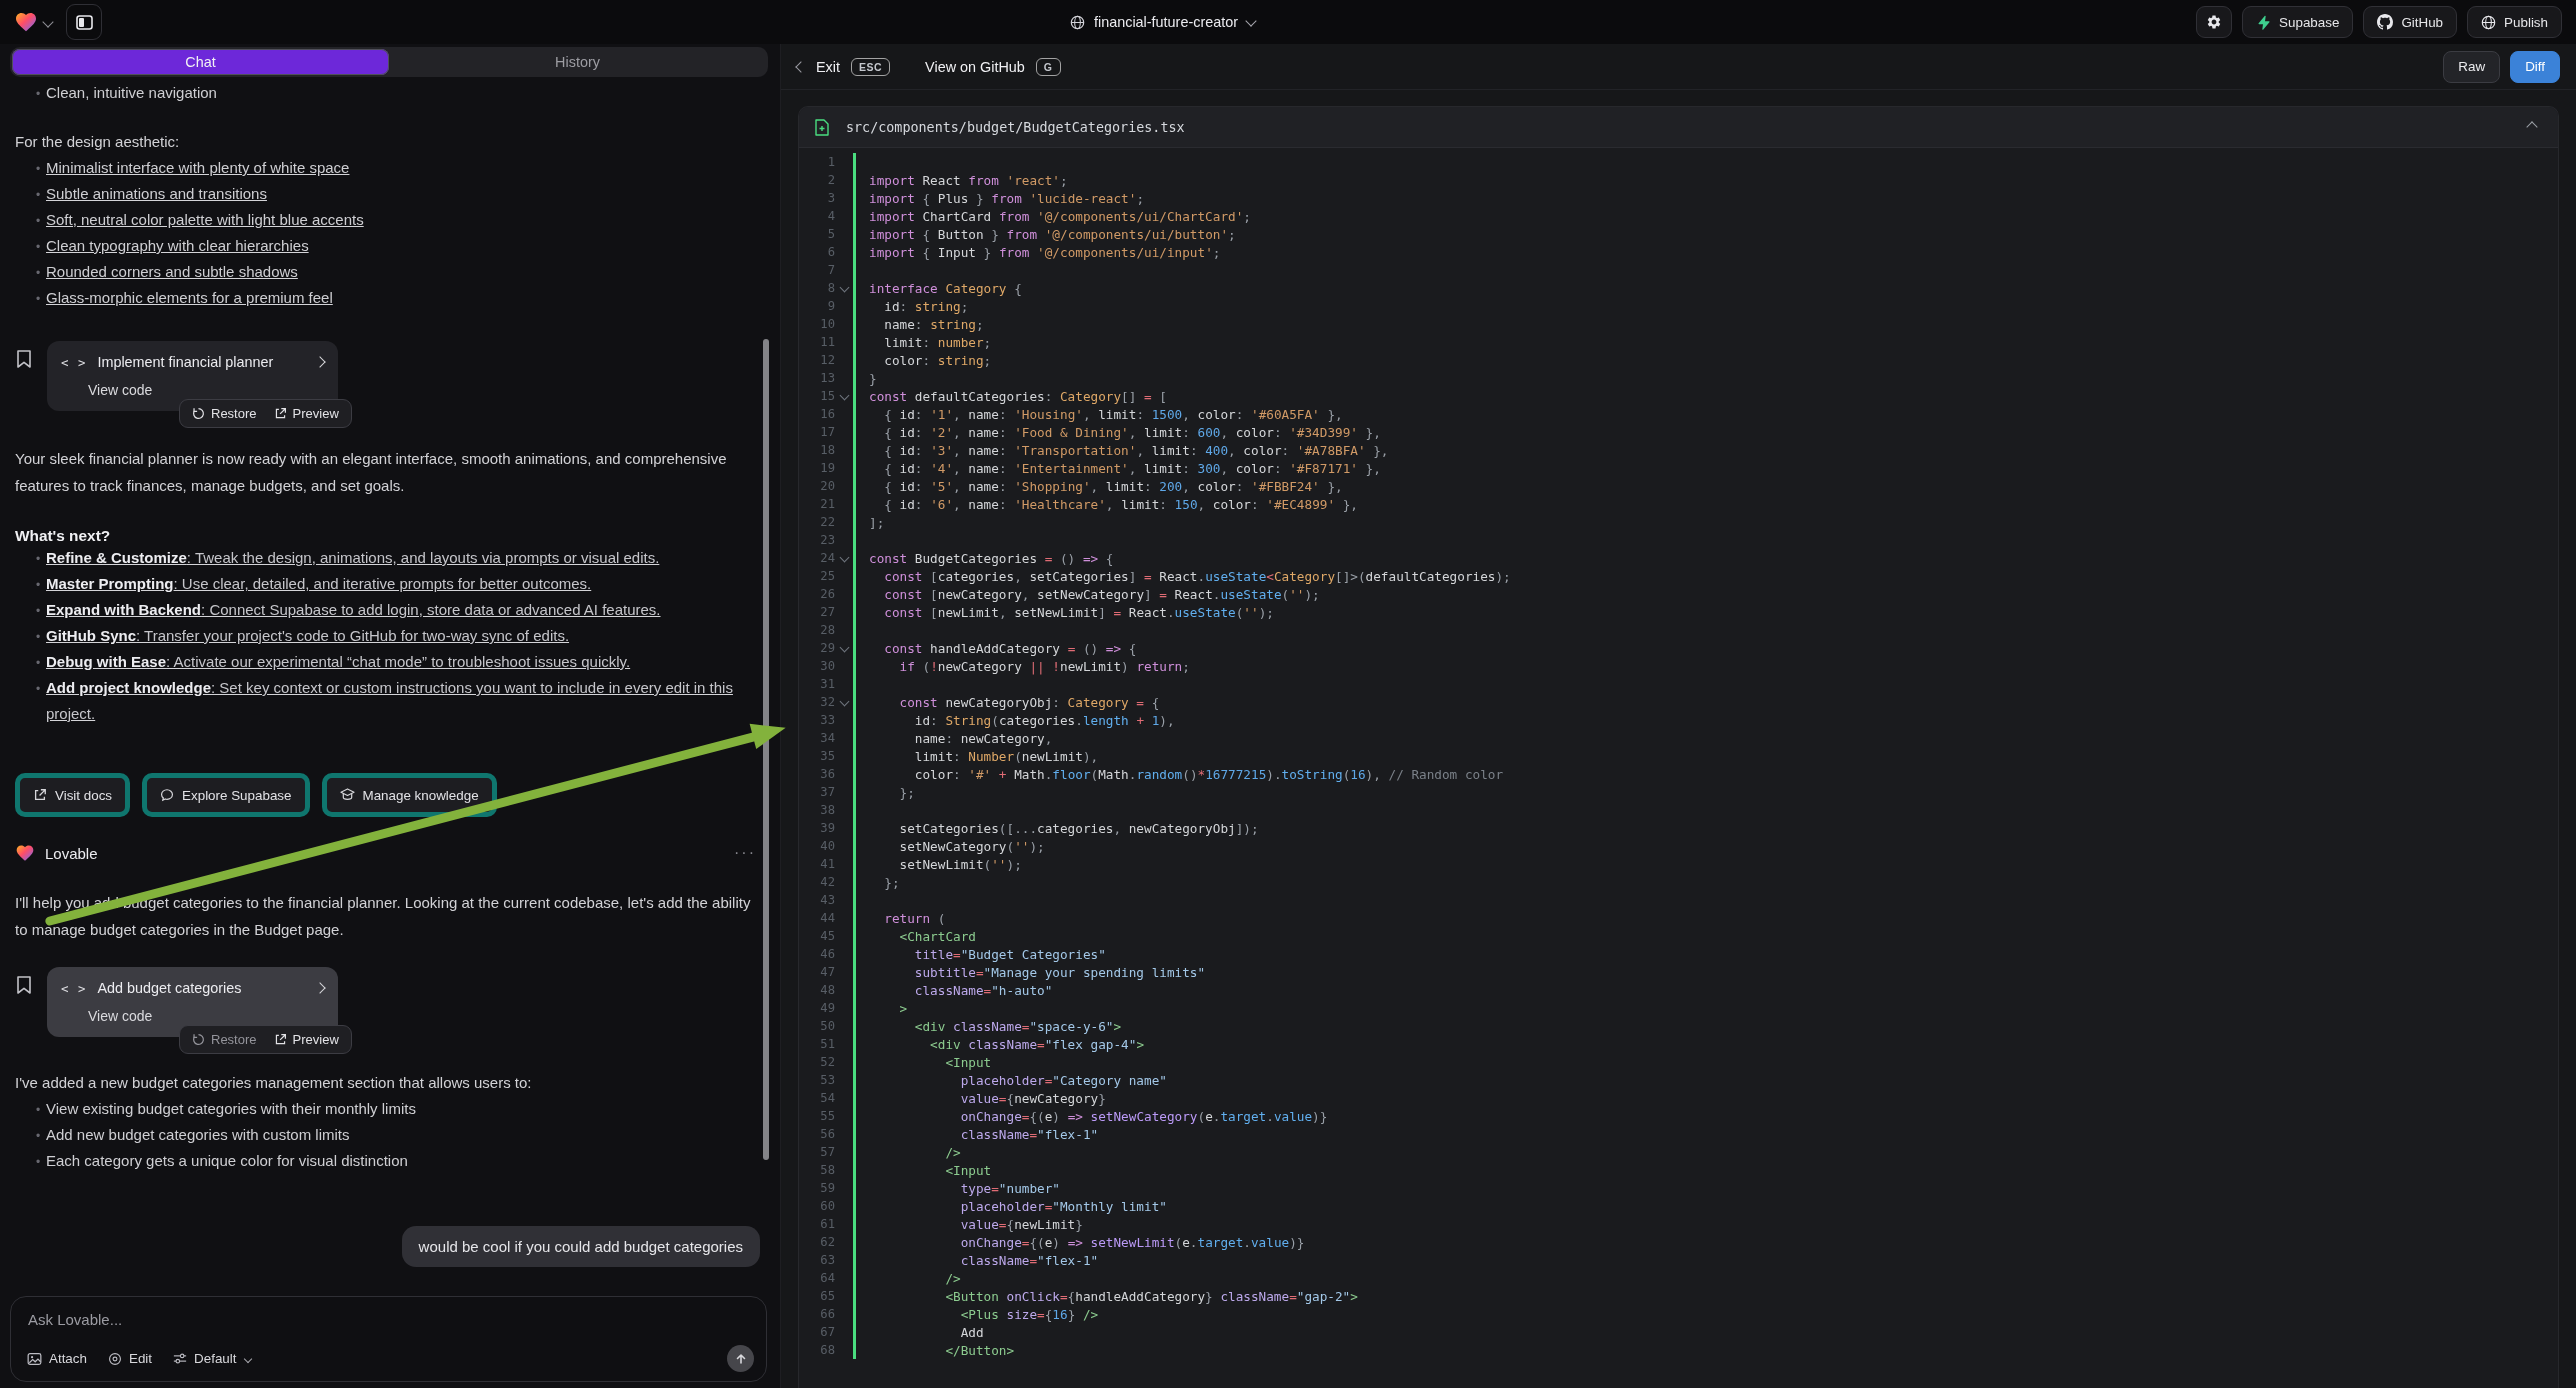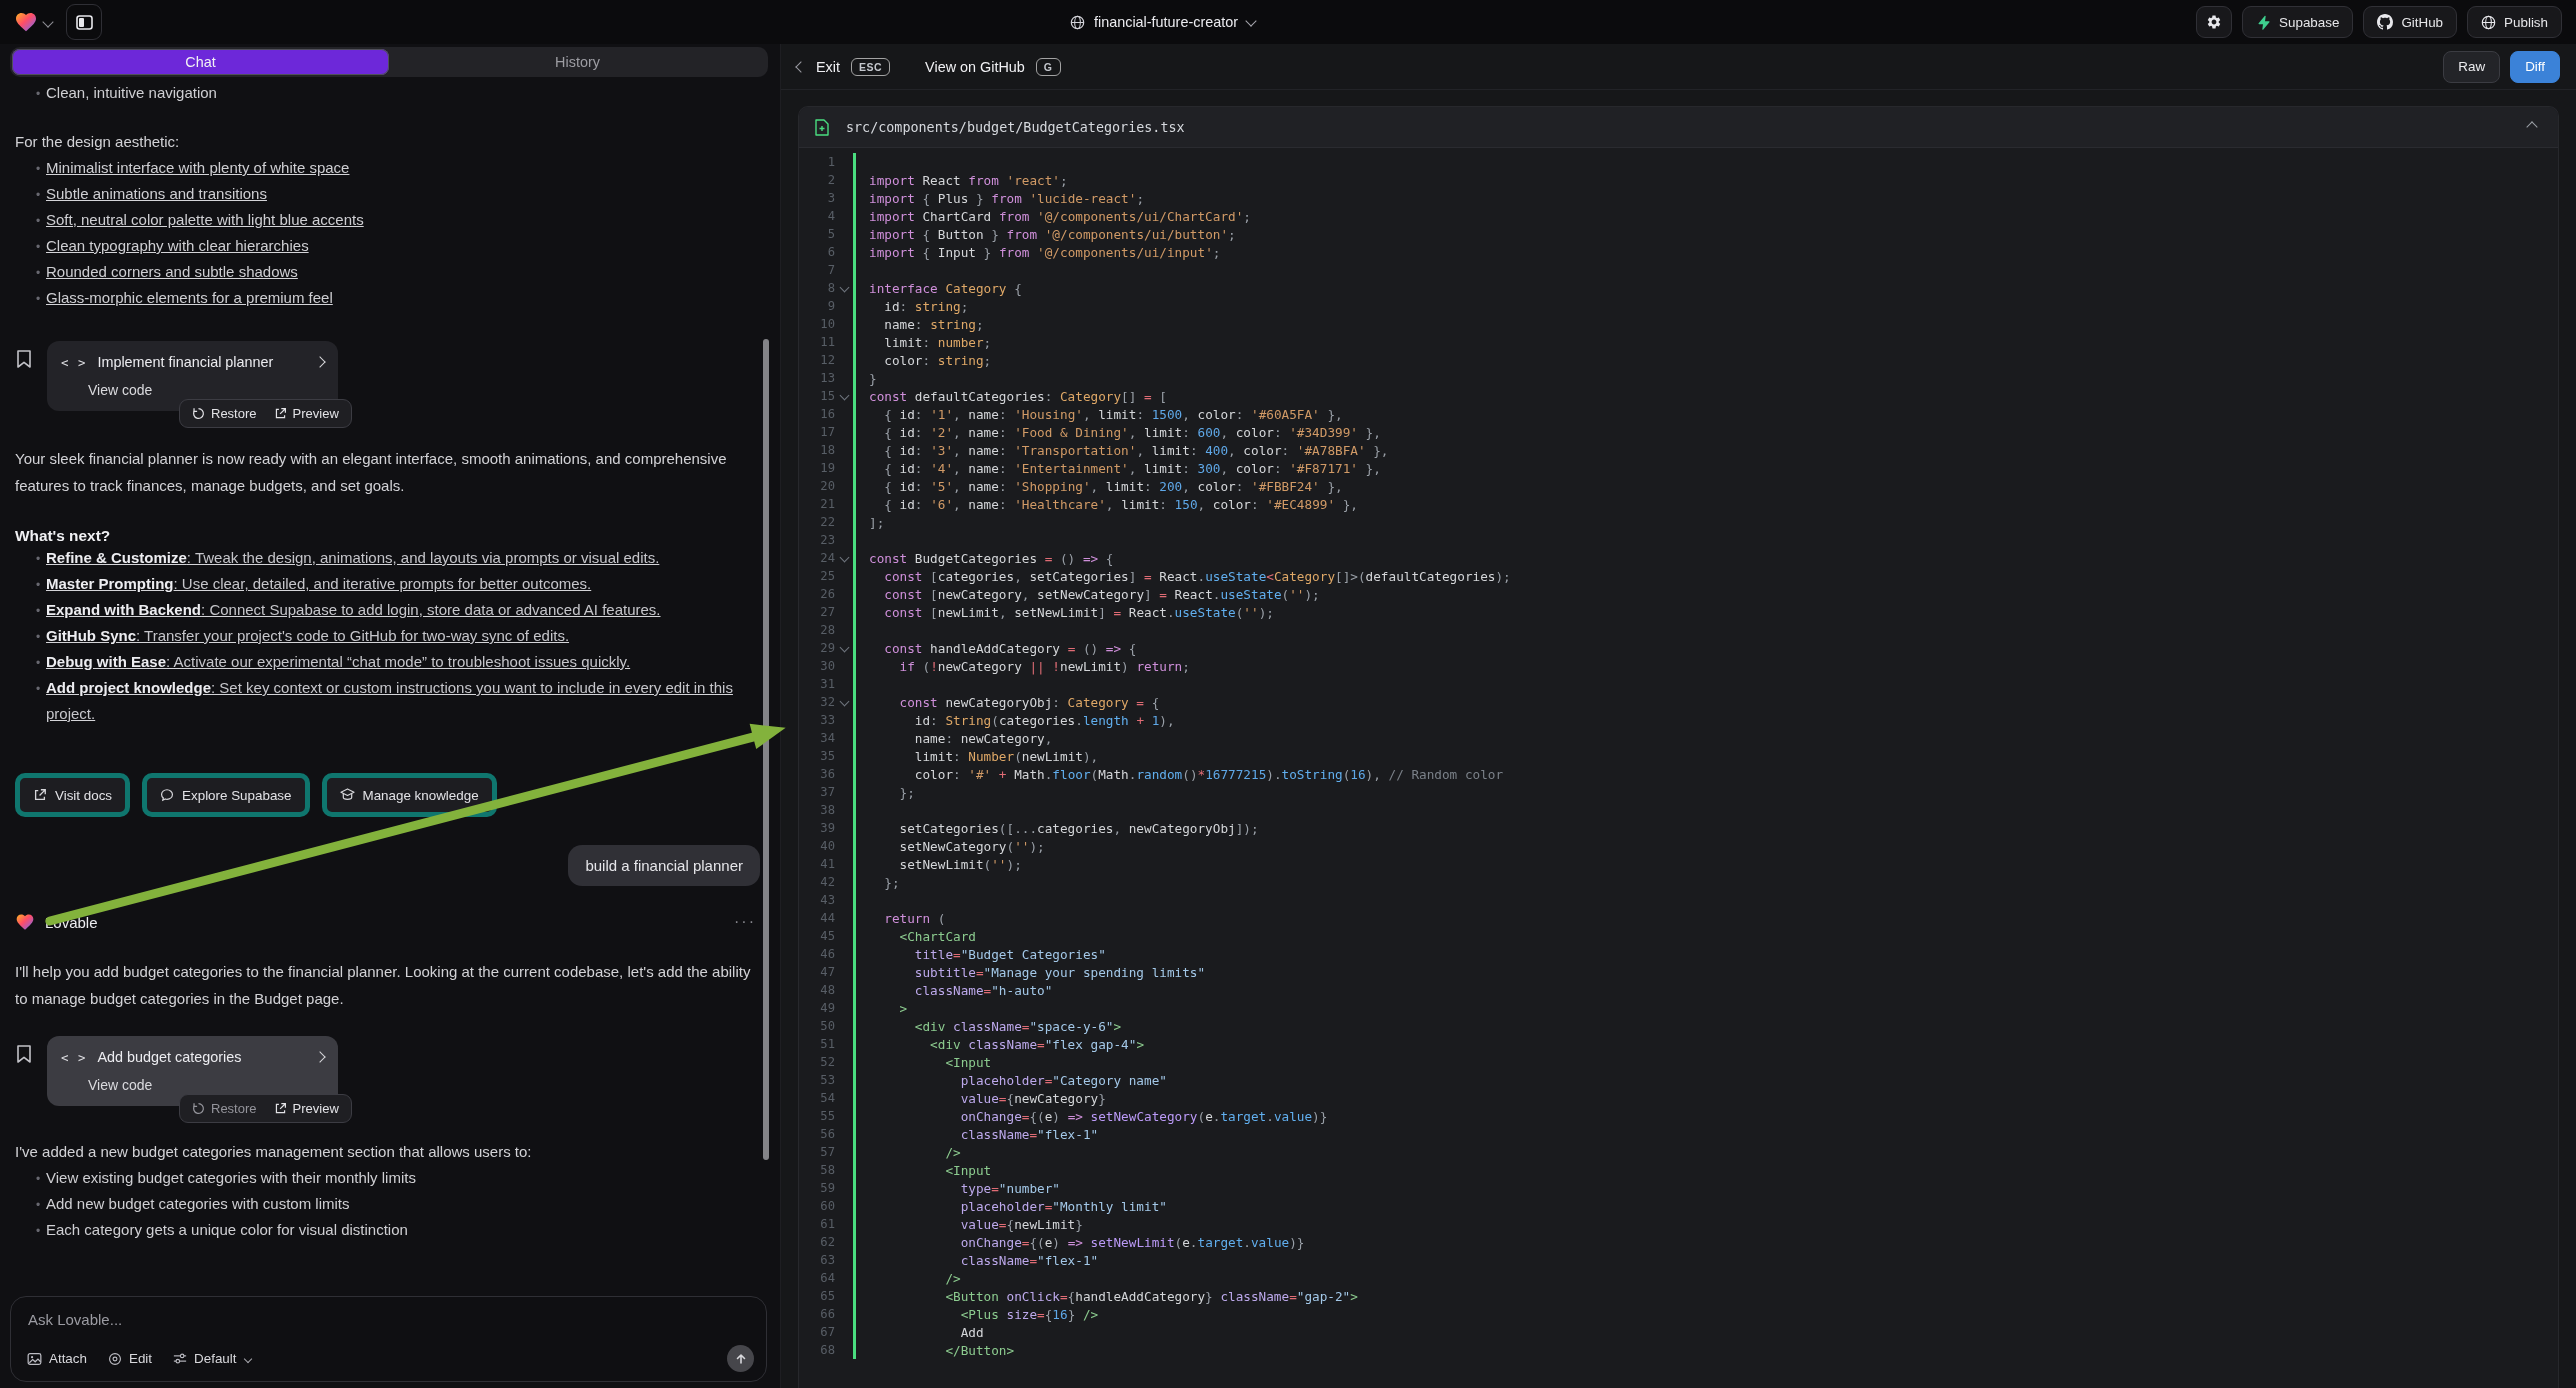--- a/index.html
+++ b/index.html
@@ -231,23 +231,20 @@
           </div>
           <div class="abtn">
             <svg class="ic" width="15" height="14" viewBox="0 0 16 15">
                 <path d="M8 1L1 4.5 8 8l7-3.5L8 1z" fill="none" stroke="#d6d6da" stroke-width="1.3" stroke-linejoin="round"></path>
                 <path d="M3.5 6v4c0 1.2 2 2.2 4.5 2.2s4.5-1 4.5-2.2V6" fill="none" stroke="#d6d6da" stroke-width="1.3"></path>
               </svg>
             <span>Manage knowledge</span>
           </div>
         </div>
 
-        <div class="bubrow">
-          <div class="bubble">build a financial planner</div>
-        </div>
 
         <div class="lrow">
           <svg class="ic" width="20" height="20" viewBox="0 0 24 24">
               <path fill="url(#hg)" d="M12 21.35l-1.45-1.32C5.4 15.36 2 12.28 2 8.5 2 5.42 4.42 3 7.5 3c1.74 0 3.41.81 4.5 2.09C13.09 3.81 14.76 3 16.5 3 19.58 3 22 5.42 22 8.5c0 3.78-3.4 6.86-8.55 11.54L12 21.35z"></path>
             </svg>
           <span class="lname">Lovable</span>
           <span class="dots">···</span>
         </div>
         <p class="para" style="">I'll help you add budget categories to the financial planner. Looking at the current codebase, let's add the ability to manage budget categories in the Budget page.</p>
 

